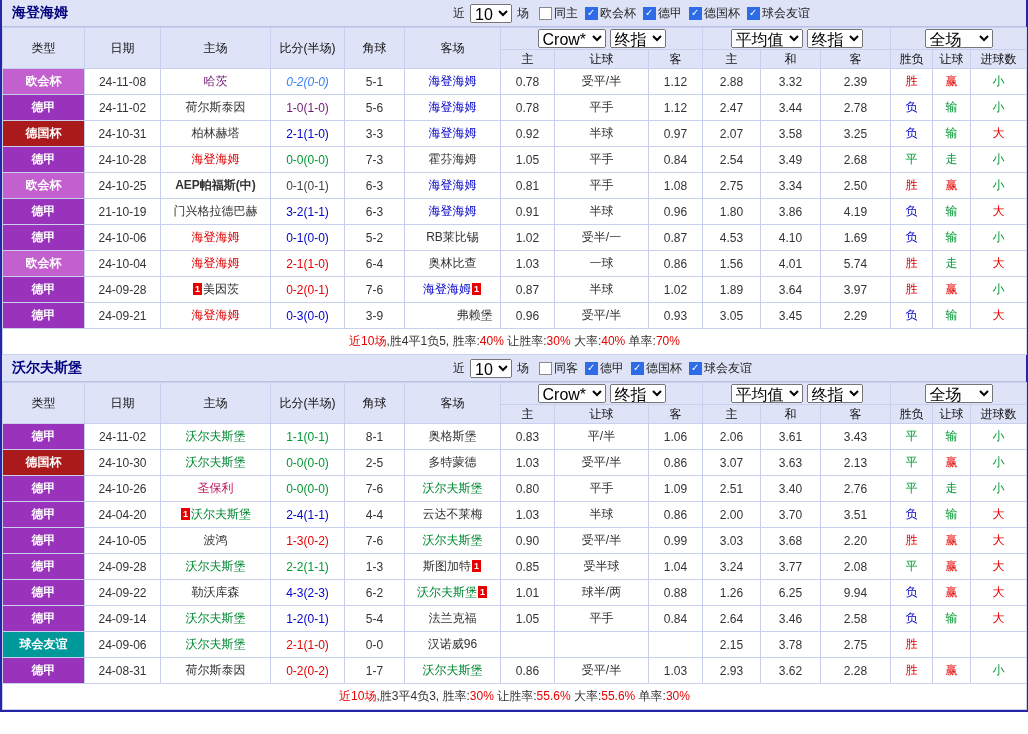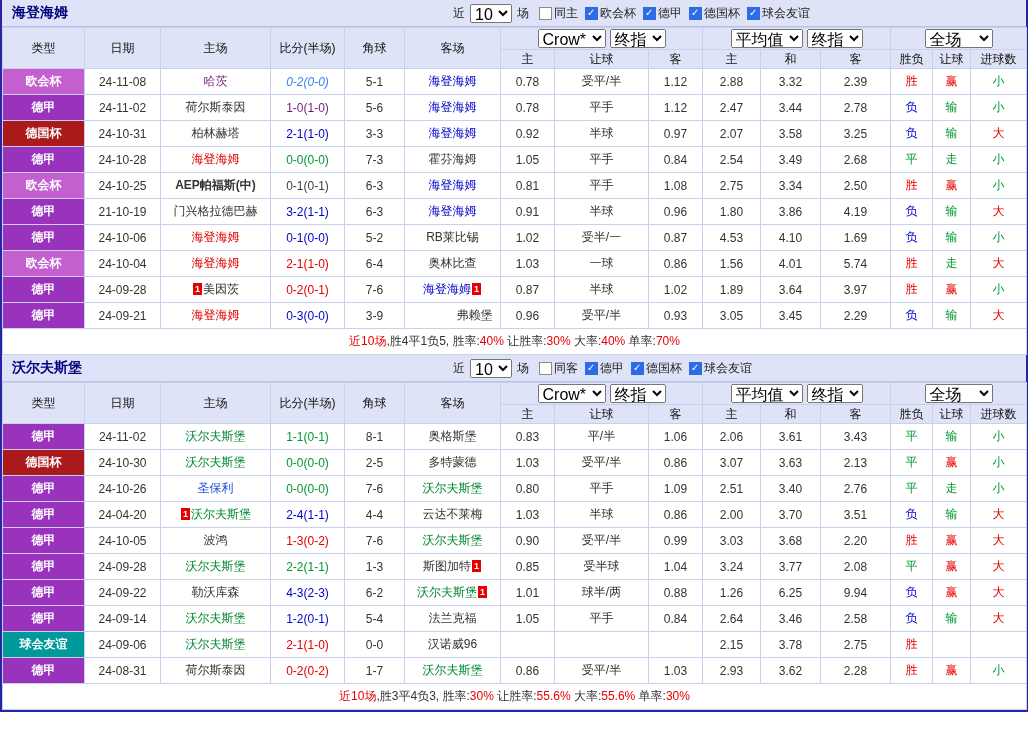--- a/index.html
+++ b/index.html
@@ -421,21 +421,21 @@
               <td>3.07</td>
               <td>3.63</td>
               <td>2.13</td>
               <td style="color: rgb(0, 153, 51);">平</td>
               <td style="color: rgb(230, 0, 0);">赢</td>
               <td style="color: rgb(0, 153, 51);">小</td>
             </tr>
             <tr>
               <td class="type-cell" style="background: rgb(153, 51, 187);">德甲</td>
               <td>24-10-26</td>
-              <td><span class="tname" style="color: #1d4ed8;">圣保利</span></td>
+              <td><span class="tname" style="color: #be185d;">圣保利</span></td>
               <td class="score-cell"><span style="color: rgb(0, 153, 51);">0-0(0-0)</span></td>
               <td>7-6</td>
               <td><span class="tname" style="color: rgb(0, 136, 51);">沃尔夫斯堡</span></td>
               <td>0.80</td>
               <td>平手</td>
               <td>1.09</td>
               <td>2.51</td>
               <td>3.40</td>
               <td>2.76</td>
               <td style="color: rgb(0, 153, 51);">平</td>

